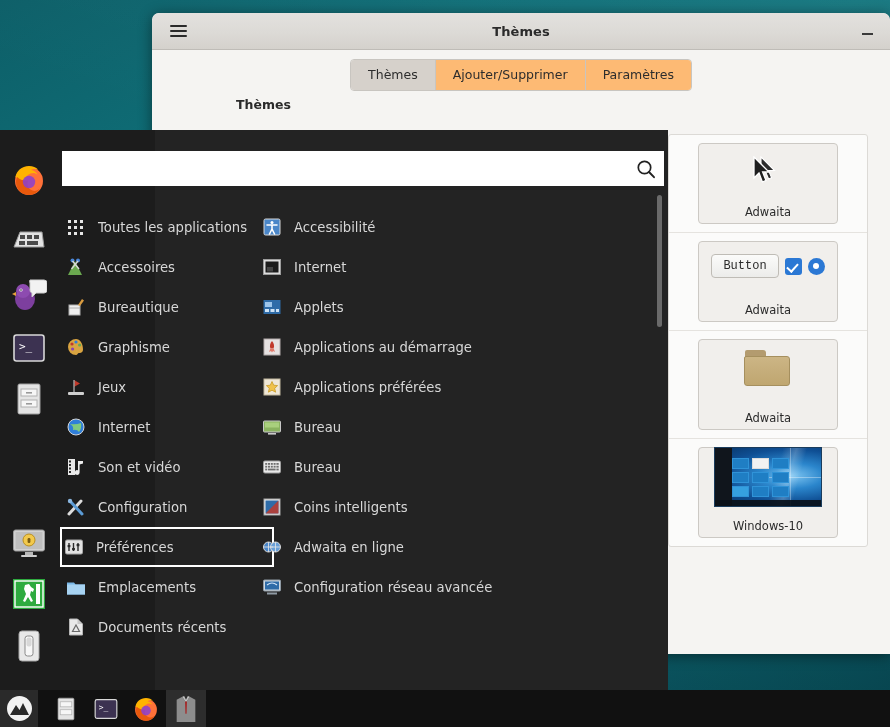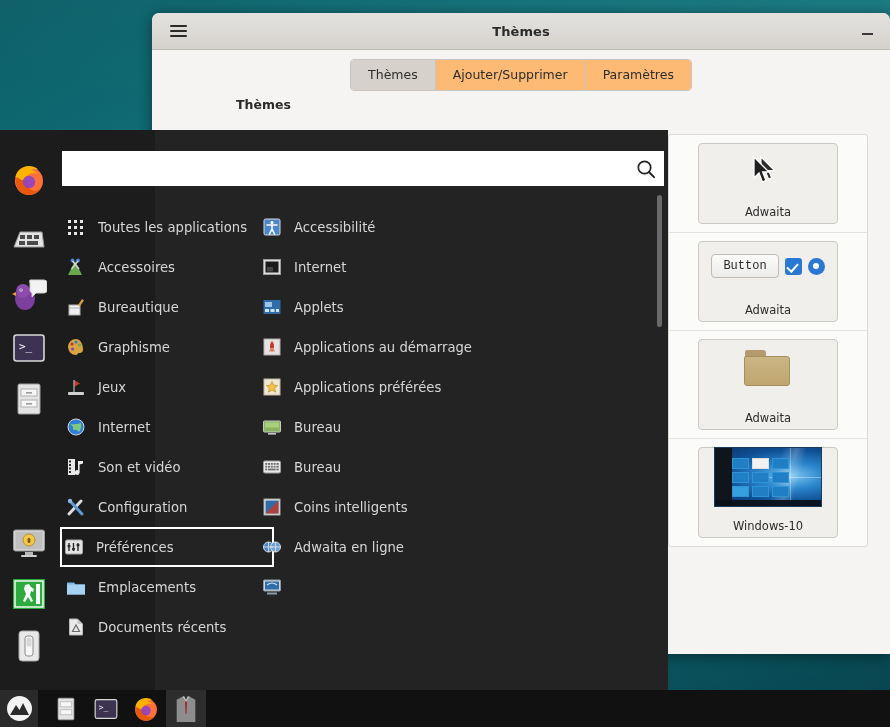--- a/index.html
+++ b/index.html
@@ -634,20 +634,21 @@
 
       <div class="menu-item">
         <span class="mi-icon">
           <svg width="22" height="22" viewBox="0 0 22 22">
             <rect x="2.5" y="4" width="17" height="11" rx="1" fill="#cfd8e0" stroke="#8f9aa4"></rect>
             <rect x="4" y="5.5" width="14" height="8" fill="#2f6ca8"></rect>
             <path d="M6 9 q5-4 10 0" stroke="#cfe3f6" stroke-width="1.2" fill="none"></path>
             <rect x="6" y="16.5" width="10" height="2" fill="#8f9aa4"></rect>
           </svg>
         </span>
+        <span class="mi-label">Configuration réseau avancée</span>
       </div>
     </div>
 
     <div id="menu-scrollbar">
       <div id="menu-scroll-thumb"></div>
     </div>
   </div>
 
   <div id="dock-layer">
     <div class="dock-ico" style="top:162px">

